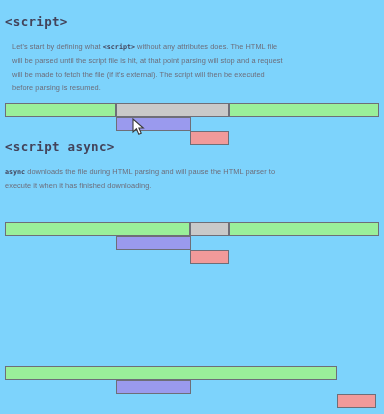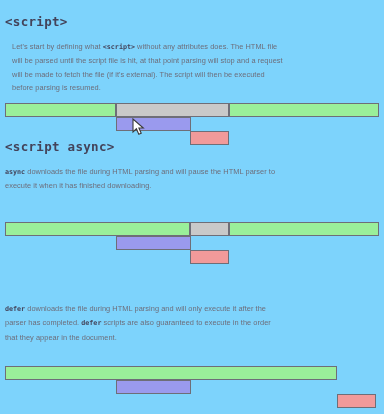--- a/index.html
+++ b/index.html
@@ -88,21 +88,20 @@
     </div>
   </div>
 
   <div class="section" style="top:139px;">
     <h2 class="heading">&lt;script async&gt;</h2>
     <p class="body-text" style="margin-top:11px;"><code>async</code> downloads the file during HTML parsing and will pause the HTML parser to execute it when it has finished downloading.</p>
     <div class="diagram" style="height:46px;margin-top:16px;"></div>
   </div>
 
   <div class="section" style="top:291px;">
-    <p class="body-text" style="margin-top:11px;"><code>defer</code> downloads the file during HTML parsing and will only execute it after the parser has completed. <code>defer</code> scripts are also guaranteed to execute in the order that they appear in the document.</p>
     <div class="diagram" style="height:46px;margin-top:16px;"></div>
   </div>
 
   <div id="bars-layer">
       <div class="bar green" style="left: 5px; width: 111px; top: 103px;"></div>
       <div class="bar gray" style="left: 116px; width: 113px; top: 103px;"></div>
       <div class="bar green" style="left: 229px; width: 150px; top: 103px;"></div>
       <div class="bar blue" style="left: 116px; width: 75px; top: 117px;"></div>
       <div class="bar red" style="left: 190px; width: 39px; top: 131px;"></div>
       <div class="bar green" style="left: 5px; width: 185px; top: 222px;"></div>

